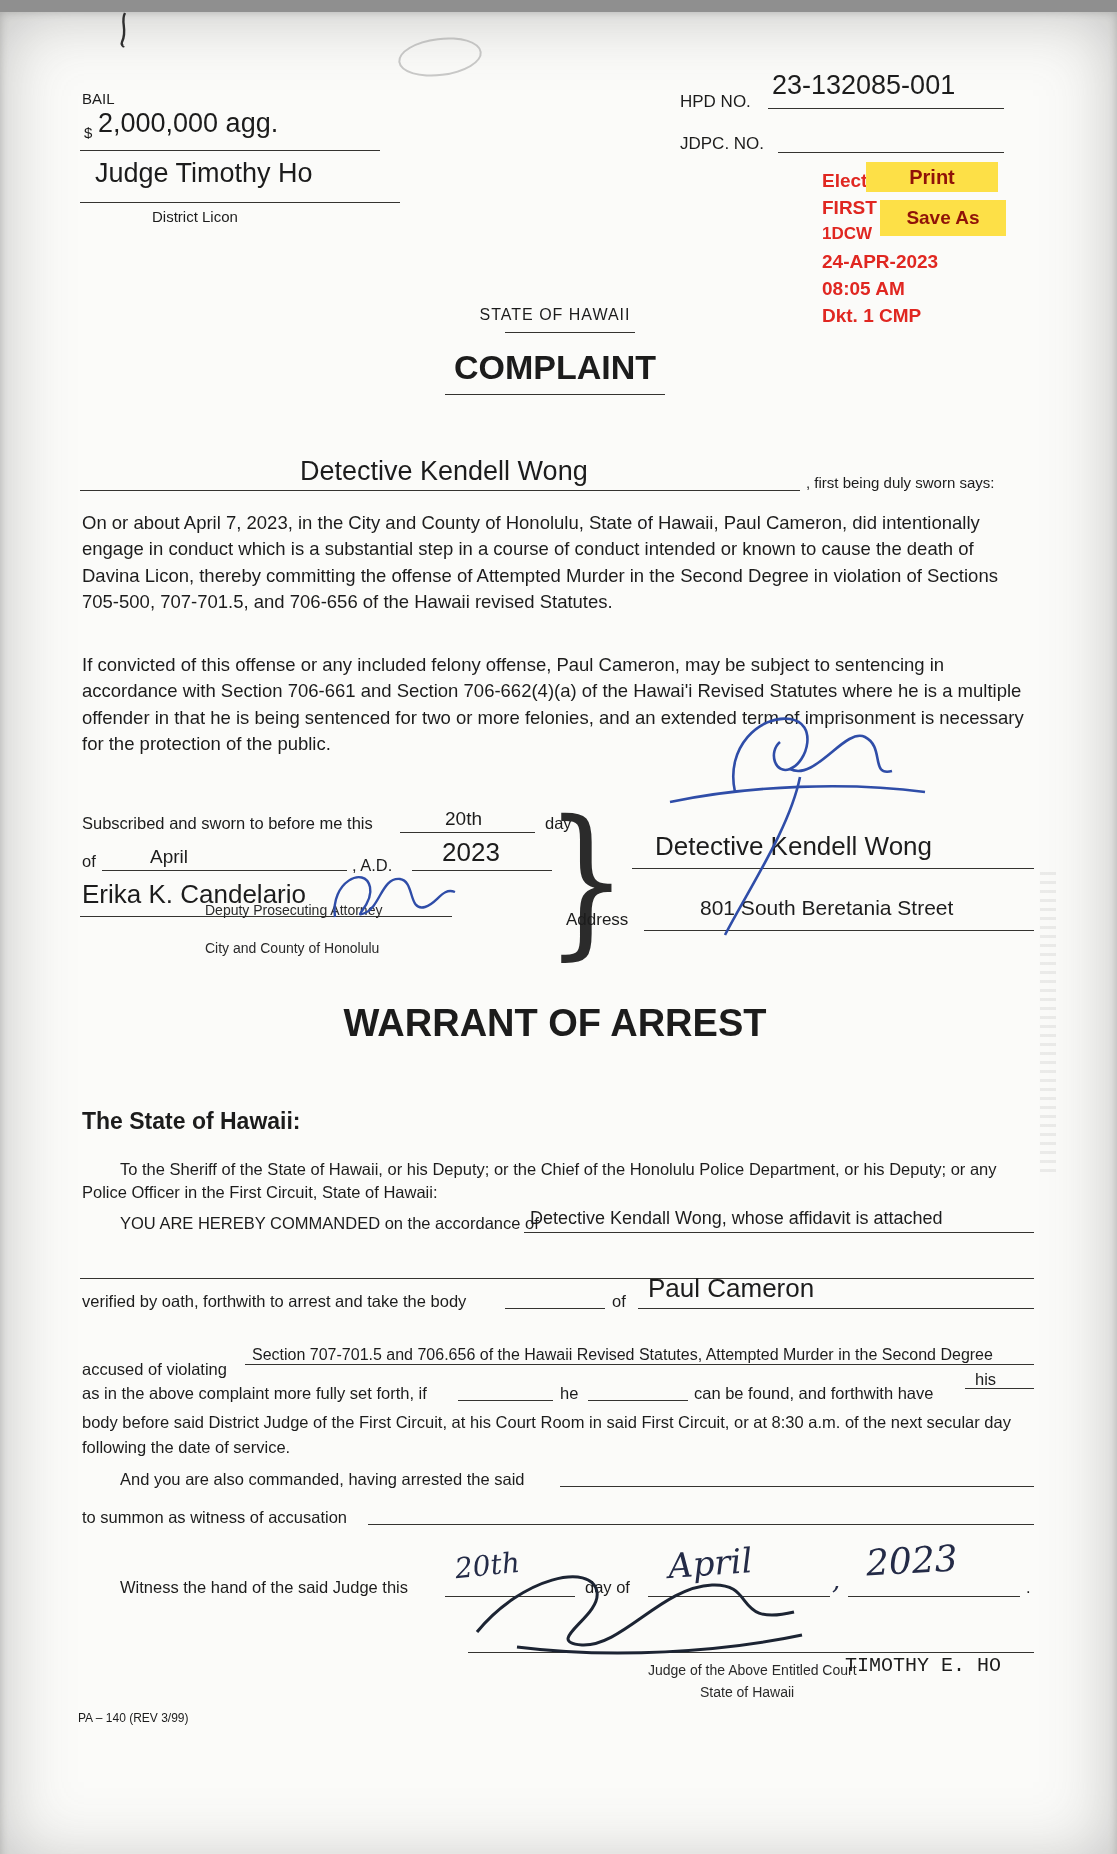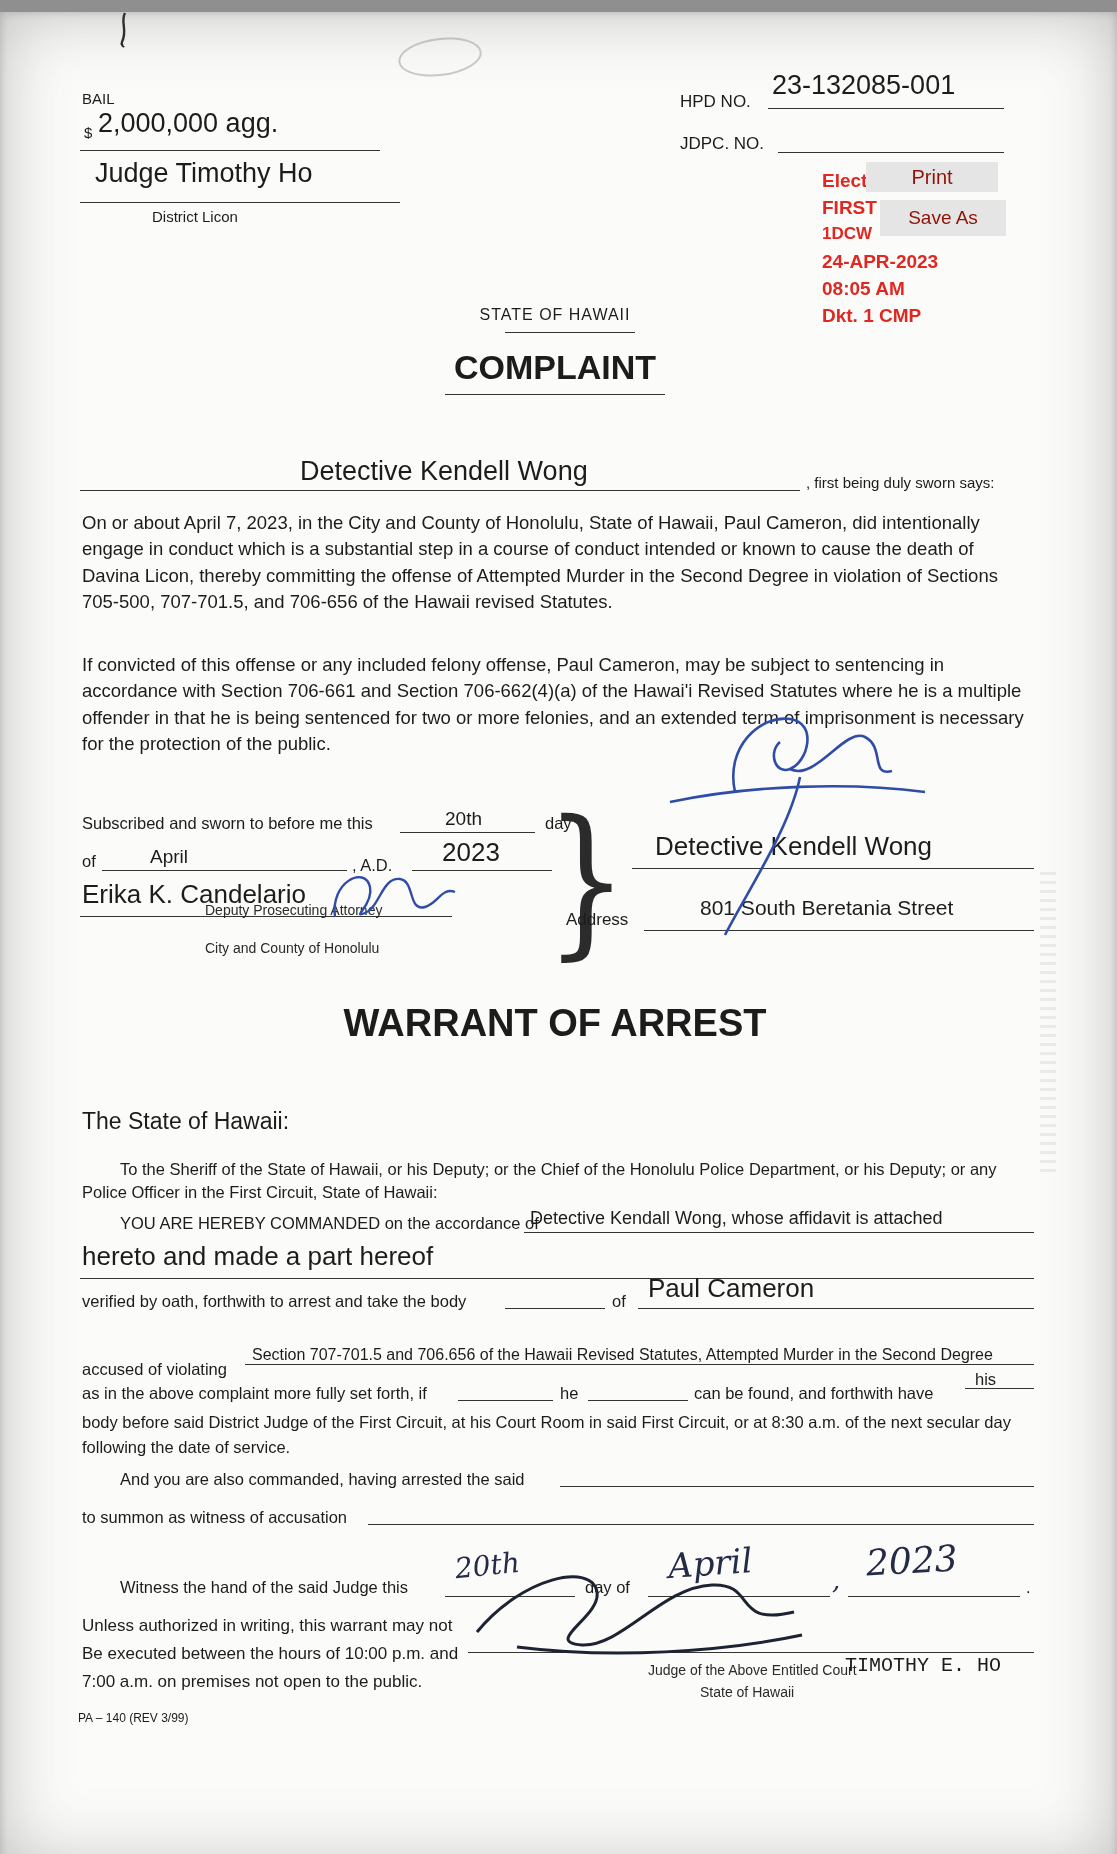--- a/index.html
+++ b/index.html
@@ -3,22 +3,22 @@
 <meta charset="utf-8">
 <style>
   html,body{margin:0;padding:0}
   body{background:#8f8f8f;font-family:"Liberation Sans",sans-serif}
   .page{position:relative;width:1117px;height:1854px;margin:12px auto;background:#fbfbf9;color:#1c1c1c;
         overflow:hidden;box-shadow:inset 0 0 70px rgba(80,80,80,.35), inset 0 0 10px rgba(0,0,0,.2)}
   .t{position:absolute;white-space:nowrap;line-height:1.15}
   .p{position:absolute;line-height:1.42}
   .ln{position:absolute;height:0;border-bottom:1.6px solid #343330}
   .red{color:#e02721;font-weight:bold;z-index:3}
-  .btn{position:absolute;display:flex;align-items:center;justify-content:center;background:#e5e5e5;color:#8f1208;
-       font-weight:normal;border:none;cursor:pointer;z-index:4;font-family:"Liberation Sans",sans-serif}
+  .btn{position:absolute;display:flex;align-items:center;justify-content:center;background:#fde047;color:#8f1208;
+       font-weight:bold;border:none;cursor:pointer;z-index:4;font-family:"Liberation Sans",sans-serif}
   .hand{font-family:"DejaVu Serif",serif;font-style:italic;color:#242b47}
   .sig{position:absolute;z-index:2}
   .cap{font-size:14px;color:#2a2a2a}
 </style>
 </head>
 <body>
 
 <div class="page">
 
   <svg class="sig" style="left:115px;top:0;width:22px;height:36px" viewBox="0 0 22 36">
@@ -93,28 +93,27 @@
       <path d="M160 70 C150 120, 110 180, 85 228"></path>
     </g>
   </svg>
   <div class="t" style="left:655px;top:820px;font-size:26px">Detective Kendell Wong</div>
   <div class="ln" style="left:632px;width:402px;top:856px"></div>
   <div class="t" style="left:566px;top:898px;font-size:17px">Address</div>
   <div class="t" style="left:700px;top:884px;font-size:21px">801 South Beretania Street</div>
   <div class="ln" style="left:644px;width:390px;top:918px"></div>
 
   <div class="t" style="left:60px;top:990px;width:990px;text-align:center;font-size:38px;font-weight:bold">WARRANT OF ARREST</div>
-  <div class="t" style="left:82px;top:1096px;font-size:23px;font-weight:normal">The State of Hawaii:</div>
+  <div class="t" style="left:82px;top:1096px;font-size:23px;font-weight:bold">The State of Hawaii:</div>
 
   <div class="p" style="left:82px;top:1146px;width:952px;font-size:16.5px;text-indent:38px">To the Sheriff of the State of Hawaii, or his Deputy; or the Chief of the Honolulu Police Department, or his Deputy; or any Police Officer in the First Circuit, State of Hawaii:</div>
 
   <div class="t" style="left:120px;top:1202px;font-size:16.5px">YOU ARE HEREBY COMMANDED on the accordance of</div>
   <div class="ln" style="left:524px;width:510px;top:1220px"></div>
   <div class="t" style="left:530px;top:1196px;font-size:18px">Detective Kendall Wong, whose affidavit is attached</div>
-  <div class="t" style="left:82px;top:1230px;font-size:26px">hereto and made a part hereof</div>
   <div class="ln" style="left:80px;width:954px;top:1266px"></div>
 
   <div class="t" style="left:82px;top:1280px;font-size:16.5px">verified by oath, forthwith to arrest and take the body</div>
   <div class="ln" style="left:505px;width:100px;top:1296px"></div>
   <div class="t" style="left:612px;top:1280px;font-size:16.5px">of</div>
   <div class="ln" style="left:638px;width:396px;top:1296px"></div>
   <div class="t" style="left:648px;top:1262px;font-size:26px">Paul Cameron</div>
 
   <div class="t" style="left:82px;top:1348px;font-size:16.5px">accused of violating</div>
   <div class="t" style="left:252px;top:1334px;font-size:16px">Section 707-701.5 and 706.656 of the Hawaii Revised Statutes, Attempted Murder in the Second Degree</div>
@@ -140,25 +139,20 @@
   <div class="ln" style="left:445px;width:130px;top:1584px"></div>
   <div class="t hand" style="left:455px;top:1538px;font-size:28px;transform:rotate(-6deg)">20th</div>
   <div class="t" style="left:585px;top:1566px;font-size:16.5px">day of</div>
   <div class="ln" style="left:648px;width:182px;top:1584px"></div>
   <div class="t hand" style="left:668px;top:1532px;font-size:34px;transform:rotate(-4deg)">April</div>
   <div class="t hand" style="left:832px;top:1554px;font-size:26px">,</div>
   <div class="ln" style="left:848px;width:172px;top:1584px"></div>
   <div class="t hand" style="left:866px;top:1528px;font-size:36px;transform:rotate(-3deg)">2023</div>
   <div class="t" style="left:1026px;top:1566px;font-size:16.5px">.</div>
 
-  <div class="p" style="left:82px;top:1600px;width:420px;font-size:17px;line-height:28px">
-    <div>Unless authorized in writing, this warrant may not</div>
-    <div>Be executed between the hours of 10:00 p.m. and</div>
-    <div>7:00 a.m. on premises not open to the public.</div>
-  </div>
 
   <svg class="sig" style="left:462px;top:1545px;width:350px;height:105px" viewBox="0 0 350 105">
     <g fill="none" stroke="#1c2433" stroke-width="3">
       <path d="M15 75 C60 20, 130 5, 135 35 C139 60, 80 85, 120 88 C160 90, 200 30, 250 28 C295 26, 270 70, 332 55"></path>
       <path d="M55 90 C150 102, 260 95, 340 78"></path>
     </g>
   </svg>
   <div class="ln" style="left:468px;width:566px;top:1640px"></div>
   <div class="t cap" style="left:648px;top:1650px">Judge of the Above Entitled Court</div>
   <div class="t" style="left:845px;top:1642px;font-size:20px;font-family:'Liberation Mono',monospace">TIMOTHY E. HO</div>

